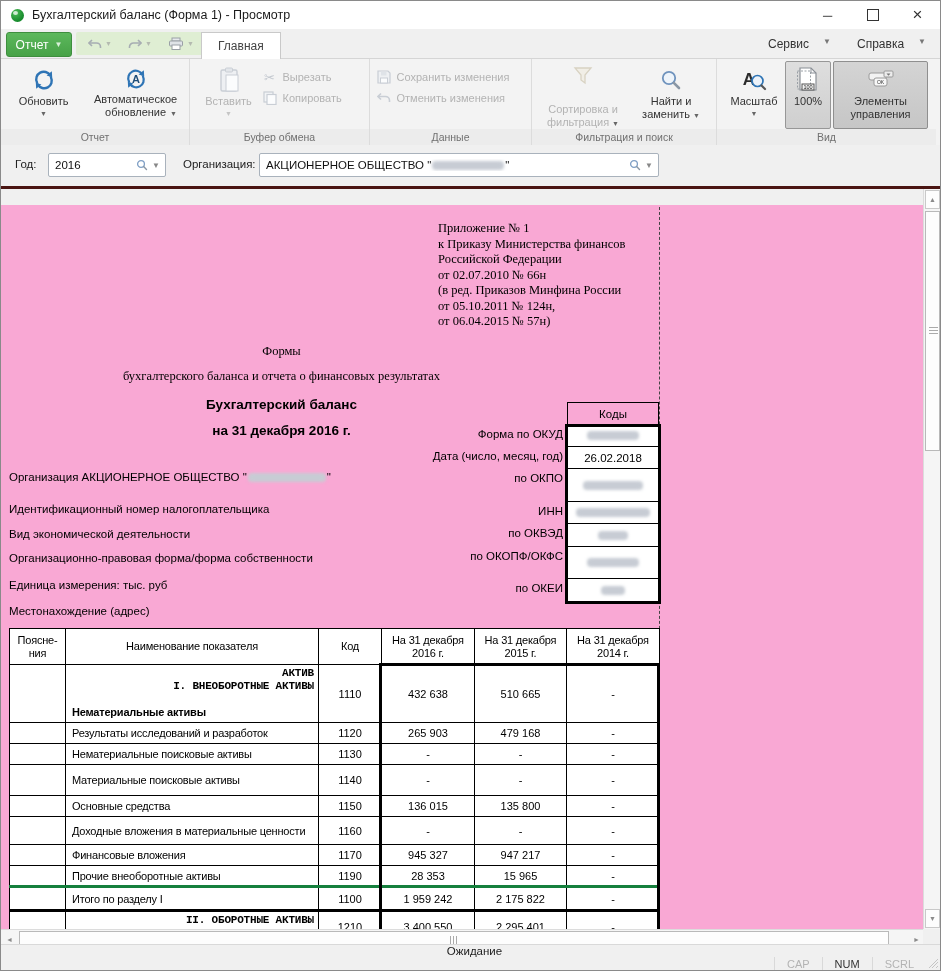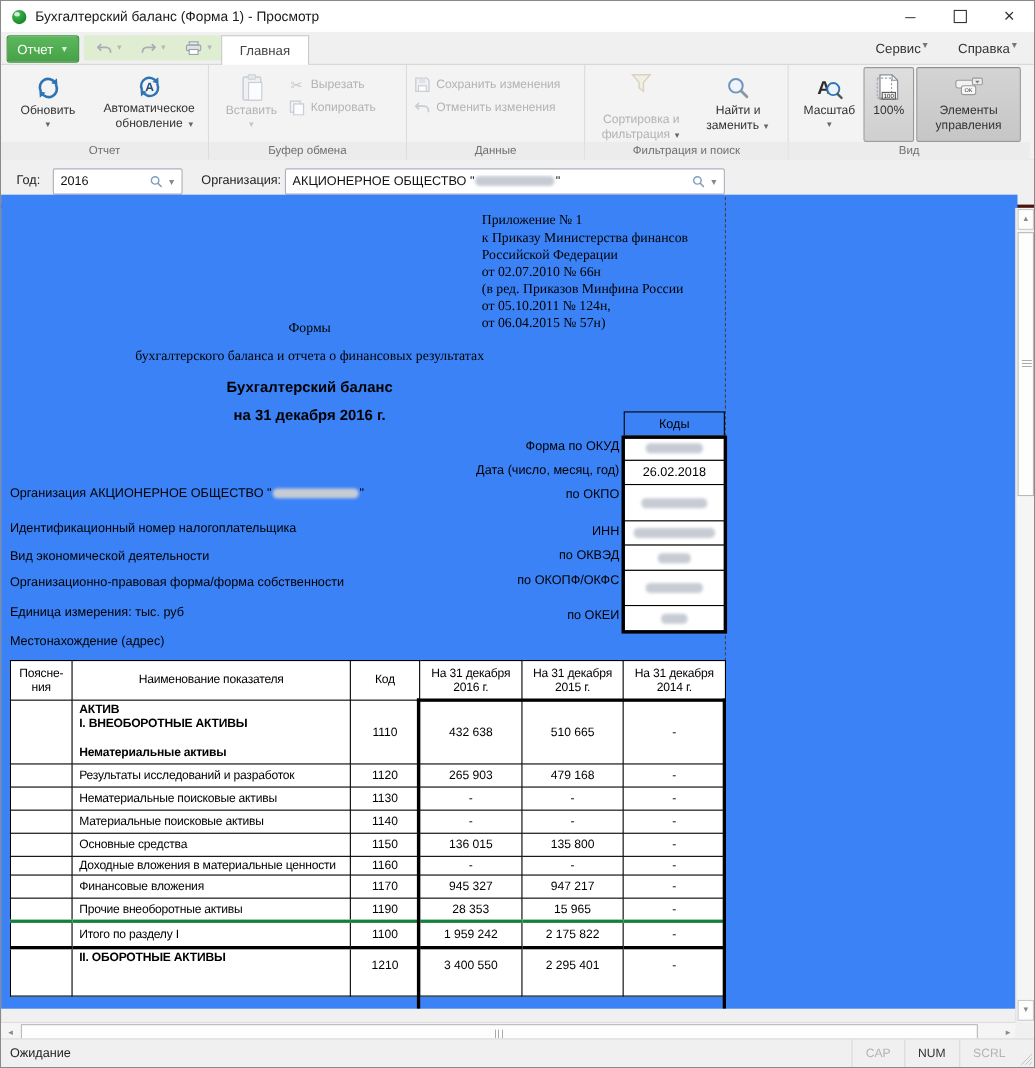--- a/index.html
+++ b/index.html
@@ -17,21 +17,21 @@
   .menurow{position:absolute;left:0;top:28px;right:0;height:29px;background:#f0f0f0;}
   .report-btn{position:absolute;left:5px;top:3px;width:64px;height:23px;background:linear-gradient(#5cb85c,#47a247);border:1px solid #3e8e3e;border-radius:3px;color:#fff;font-size:12px;display:flex;align-items:center;justify-content:center;gap:6px;}
   .report-btn .car{font-size:8px;color:#d8f0d8;}
   .quickbar{position:absolute;left:75px;top:3px;width:122px;height:23px;background:#dfeed3;border-radius:2px;display:flex;align-items:center;justify-content:space-around;padding:0 4px;}
   .qa{display:flex;align-items:center;gap:3px;color:#a9b0a6;}
   .qa .car{font-size:7px;color:#b4bab0;}
   .tab{position:absolute;top:3px;height:26px;display:flex;align-items:center;padding:0 16px;font-size:12px;color:#444;}
   .tab.active{left:200px;background:#fff;border:1px solid #c9c9c9;border-bottom:none;z-index:3;}
   .tab.inactive{left:272px;}
   .menus-right{position:absolute;right:14px;top:3px;height:24px;display:flex;gap:26px;align-items:center;font-size:12px;color:#333;}
-  .menu-item{display:flex;align-items:flex-start;}
+  .menu-item{display:flex;align-items:flex-start;gap:14px;}
   .menu-item .car{font-size:8px;color:#777;}
   
   .ribbon{position:absolute;left:0;top:57px;right:0;height:86px;background:#f3f3f3;border-top:1px solid #d5d5d5;border-bottom:1px solid #cfcfcf;display:flex;}
   .rgroup{position:relative;height:100%;border-right:1px solid #dcdcdc;box-sizing:border-box;}
   .rgroup .glabel{position:absolute;left:0;right:0;bottom:0;height:16px;background:#ececec;color:#707070;font-size:10.5px;text-align:center;line-height:16px;}
   .gbody{position:absolute;left:0;top:2px;right:0;bottom:16px;display:flex;align-items:stretch;justify-content:center;gap:2px;padding:0 3px;}
   .bigbtn{display:flex;flex-direction:column;align-items:center;padding-top:3px;border:1px solid transparent;border-radius:2px;box-sizing:border-box;}
   .bigbtn .ic{height:30px;display:flex;align-items:center;justify-content:center;}
   .bigbtn .lbl{font-size:11px;line-height:12.5px;color:#333;text-align:center;white-space:pre-line;}
   .bigbtn .car{font-size:7px;color:#666;line-height:9px;margin-top:1px;}
@@ -49,38 +49,38 @@
   .filterbar{position:absolute;left:0;top:144px;right:0;height:41px;background:#f0f0f0;}
   .flabel{position:absolute;top:13px;font-size:11.5px;color:#222;}
   .finput{position:absolute;top:8px;height:24px;background:#fff;border:1px solid #a9b2bc;border-radius:2px;box-sizing:border-box;display:flex;align-items:center;}
   .finput .val{font-size:11.5px;color:#111;padding-left:6px;flex:1;white-space:nowrap;overflow:hidden;}
   .finput .tools{display:flex;align-items:center;gap:4px;padding-right:5px;}
   .finput .car{font-size:8px;color:#888;}
   .redact{display:inline-block;height:9px;border-radius:4px;background:#c7ccd4;filter:blur(1.6px);vertical-align:middle;margin:0 1px;}
   
   .sep-maroon{position:absolute;left:0;top:185px;right:0;height:3px;background:#4a1512;}
   
-  .doc{position:absolute;left:0;top:176px;width:924px;height:740px;background:#3b82f6;overflow:hidden;}
+  .doc{position:absolute;left:0;top:204px;width:924px;height:740px;background:#f9a8d4;overflow:hidden;}
   .doc .dashline{position:absolute;left:658px;top:2px;height:736px;width:0;border-left:1px dashed #444;}
   .serif{font-family:"Liberation Serif",serif;font-size:12.5px;color:#000;}
   .appendix{position:absolute;left:437px;top:16px;line-height:15.5px;}
-  .cline{position:absolute;left:8px;width:545px;text-align:center;}
+  .cline{position:absolute;left:8px;width:545px;text-align:center;margin-top:25px;}
   .btitle{font-weight:bold;font-size:13.5px;font-family:"Liberation Sans",sans-serif;}
   .codes-header{position:absolute;left:566px;top:197px;width:92px;height:23px;border:1px solid #000;box-sizing:border-box;display:flex;align-items:center;justify-content:center;font-size:11.5px;}
   .code-cell{position:absolute;left:566px;width:92px;border:1px solid #000;box-sizing:border-box;display:flex;align-items:center;justify-content:center;font-size:11.5px;background:#fff;}
   .codes-outline{position:absolute;left:564px;top:219px;width:96px;height:180px;border:3px solid #000;box-sizing:border-box;pointer-events:none;}
   .rlabel{position:absolute;width:332px;left:230px;text-align:right;font-size:11.5px;color:#000;}
   .llabel{position:absolute;left:8px;font-size:11.5px;color:#000;white-space:nowrap;}
   
   .btable{position:absolute;left:8px;top:423px;border-collapse:collapse;table-layout:fixed;background:#fff;}
   .btable th,.btable td{border:1px solid #000;font-weight:normal;font-size:11px;color:#000;padding:0;box-sizing:border-box;}
   .btable th{text-align:center;vertical-align:middle;white-space:pre-line;line-height:13px;letter-spacing:-.2px;}
   .btable td.c-name{text-align:left;padding:1px 4px 1px 6px;letter-spacing:-.2px;vertical-align:middle;}
   .btable td.c-code,.btable td.c-val,.btable td.c-exp{text-align:center;vertical-align:middle;}
-  .btable td.c-name .pre{font-weight:bold;text-align:left;line-height:13px;}
+  .btable td.c-name .pre{font-weight:bold;text-align:right;line-height:13px;font-family:Liberation Mono, monospace;}
   .btable td.c-name .nm{line-height:13px;}
   .btable td.c-name .nm.b{font-weight:bold;}
   .btable tr.sec td.c-name{vertical-align:top;padding-top:2px;}
   .btable tr.sec td.c-name .nm{position:absolute;}
   .btable tr.r1110 td.c-name{position:relative;}
   .btable tr.r1110 td.c-name .nm{left:6px;bottom:3px;}
   .btable tr.total td{border-top:3px solid #15803d;border-bottom:3px solid #000;}
   .btable tr.last td.c-code,.btable tr.last td.c-val{vertical-align:top;padding-top:9px;}
   .btable tr.last td.c-name{position:relative;}
   .vblock-outline{position:absolute;left:378px;top:458px;width:281px;height:282px;border:3px solid #000;border-bottom:none;box-sizing:border-box;pointer-events:none;}
@@ -88,21 +88,21 @@
   .vscroll{position:absolute;right:0;top:188px;width:17px;height:740px;background:#f5f5f5;border-left:1px solid #dcdcdc;box-sizing:border-box;}
   .vscroll .btn{position:absolute;left:1px;width:15px;height:19px;background:#fdfdfd;border:1px solid #c9c9c9;box-sizing:border-box;color:#8a8a8a;font-size:7px;display:flex;align-items:center;justify-content:center;}
   .vscroll .thumb{position:absolute;left:1px;top:22px;width:15px;height:240px;background:#fdfdfd;border:1px solid #b9b9b9;box-sizing:border-box;}
   .vscroll .grip{position:absolute;left:3px;top:50%;margin-top:-4px;width:9px;height:8px;background:repeating-linear-gradient(#aaa 0 1px,transparent 1px 3px);}
   .hscroll{position:absolute;left:0;top:928px;width:924px;height:18px;background:#f5f5f5;border-top:1px solid #dcdcdc;box-sizing:border-box;}
   .hscroll .btn{position:absolute;top:1px;width:17px;height:16px;color:#8a8a8a;font-size:7px;display:flex;align-items:center;justify-content:center;}
   .hscroll .thumb{position:absolute;left:18px;top:1px;width:870px;height:15px;background:#fdfdfd;border:1px solid #b9b9b9;box-sizing:border-box;}
   .hscroll .grip{position:absolute;top:4px;left:50%;margin-left:-4px;height:8px;width:9px;background:repeating-linear-gradient(90deg,#aaa 0 1px,transparent 1px 3px);}
   .corner{position:absolute;right:0;top:928px;width:17px;height:18px;background:#f0f0f0;}
   
-  .statusbar{position:absolute;left:0;bottom:0;right:0;height:25px;background:#f0f0f0;border-top:1px solid #d9d9d9;display:flex;align-items:center;font-size:11.5px;color:#222;}
+  .statusbar{position:absolute;left:0;bottom:0;right:0;height:25px;background:#f0f0f0;border-top:1px solid #d9d9d9;display:flex;align-items:center;font-size:11.5px;color:#222;flex-direction:column;}
   .status-text{padding-left:8px;}
   .indicators{margin-left:auto;display:flex;align-items:stretch;height:100%;}
   .ind{display:flex;align-items:center;padding:0 12px;border-left:1px solid #d9d9d9;color:#b3b3b3;font-size:11px;}
   .ind.on{color:#333;}
   .resize-grip{width:14px;height:100%;position:relative;}
   .resize-grip::after{content:"";position:absolute;right:2px;bottom:2px;width:10px;height:10px;background:linear-gradient(135deg,transparent 50%,#c4c4c4 50%,#c4c4c4 56%,transparent 56%,transparent 68%,#c4c4c4 68%,#c4c4c4 74%,transparent 74%,transparent 86%,#c4c4c4 86%,#c4c4c4 92%,transparent 92%);}
   svg{display:block;}
 </style>
 </head>
 <body>
@@ -460,37 +460,37 @@
             <td class="c-val">-</td>
           </tr>
           <tr style="height: 21px;">
             <td class="c-exp"></td>
             <td class="c-name">Нематериальные поисковые активы</td>
             <td class="c-code">1130</td>
             <td class="c-val">-</td>
             <td class="c-val">-</td>
             <td class="c-val">-</td>
           </tr>
-          <tr style="height: 21px;">
+          <tr style="height: 31px;">
             <td class="c-exp"></td>
             <td class="c-name">Материальные поисковые активы</td>
             <td class="c-code">1140</td>
             <td class="c-val">-</td>
             <td class="c-val">-</td>
             <td class="c-val">-</td>
           </tr>
           <tr style="height: 21px;">
             <td class="c-exp"></td>
             <td class="c-name">Основные средства</td>
             <td class="c-code">1150</td>
             <td class="c-val">136 015</td>
             <td class="c-val">135 800</td>
             <td class="c-val">-</td>
           </tr>
-          <tr style="height: 17px;">
+          <tr style="height: 28px;">
             <td class="c-exp"></td>
             <td class="c-name">Доходные вложения в материальные ценности</td>
             <td class="c-code">1160</td>
             <td class="c-val">-</td>
             <td class="c-val">-</td>
             <td class="c-val">-</td>
           </tr>
           <tr style="height: 21px;">
             <td class="c-exp"></td>
             <td class="c-name">Финансовые вложения</td>

